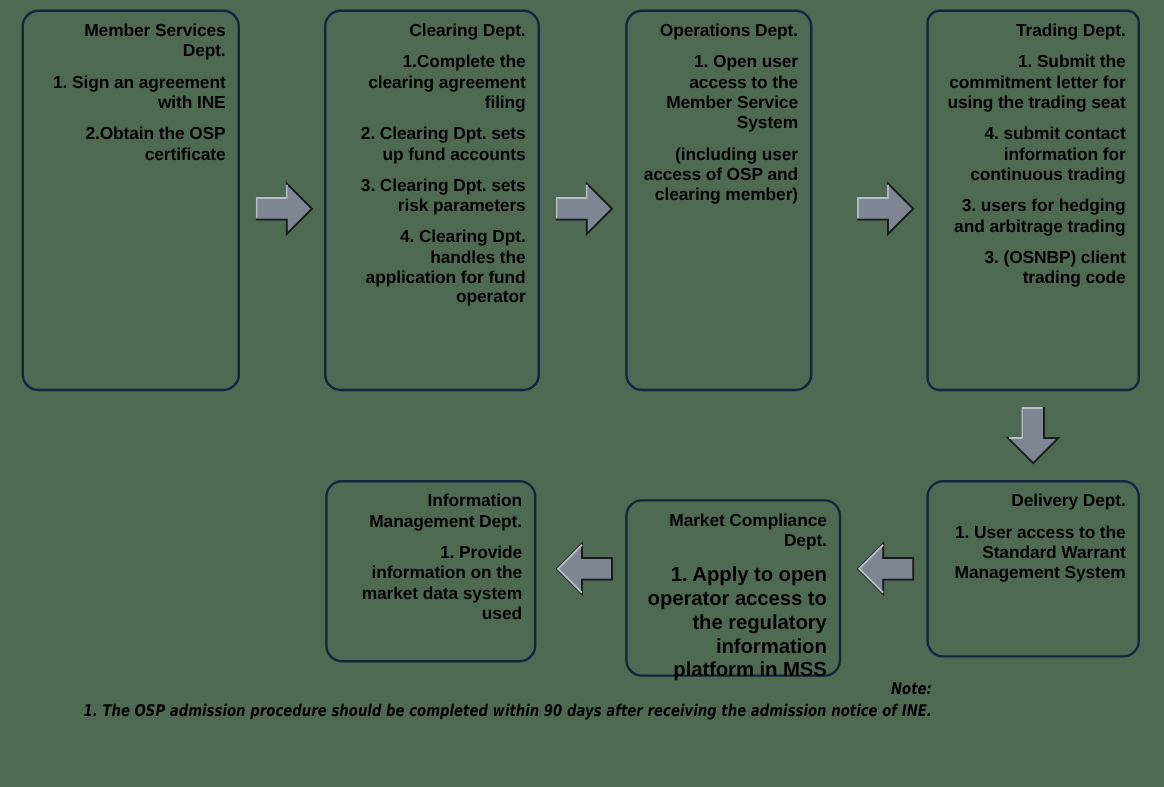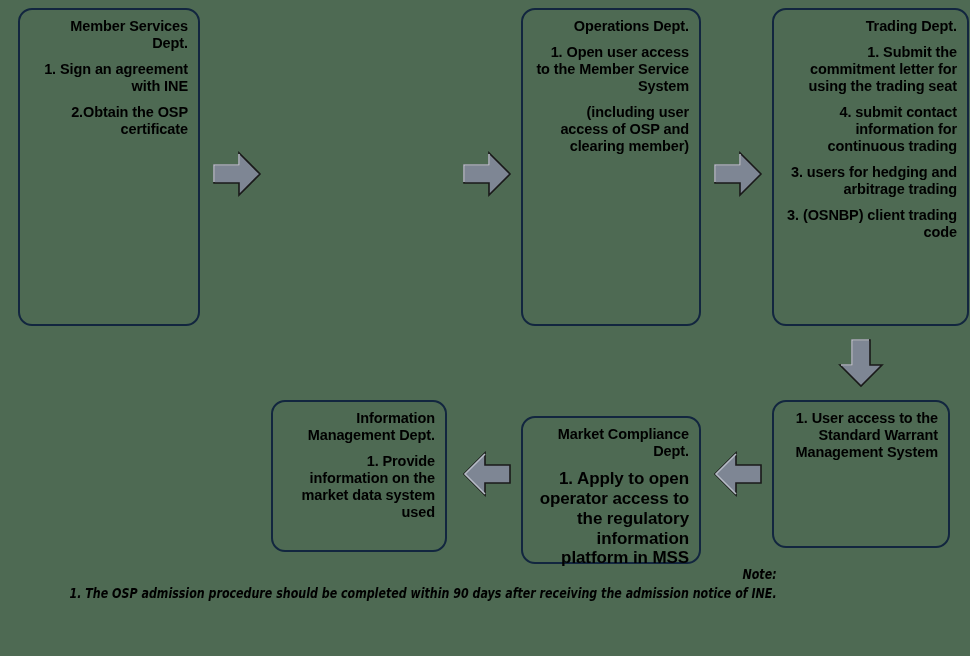--- a/index.html
+++ b/index.html
@@ -95,57 +95,65 @@
     <p class="box-item">2.Obtain the OSP certificate</p>
   </div>
 
   <div class="arrow" style="left:211px; top:148px;">
     <svg width="52" height="52" viewBox="0 0 52 52">
       <polygon points="3,17 28,17 28,5 49,26 28,47 28,35 3,35" fill="#7e8694" stroke="#1a1a1a" stroke-width="1.6" stroke-linejoin="miter"></polygon>
       <polyline points="3,34 3,17 28,17 28,6" fill="none" stroke="#b7bcc6" stroke-width="1.6"></polyline>
     </svg>
   </div>
 
+  <div class="box" style="left:270px; top:8px; width:180px; height:318px;">
+    <p class="box-title">Clearing Dept.</p>
+    <p class="box-item">1.Complete the clearing agreement filing</p>
+    <p class="box-item">2. Clearing Dpt. sets up fund accounts</p>
+    <p class="box-item">3. Clearing Dpt. sets risk parameters</p>
+    <p class="box-item">4. Clearing Dpt. handles the application for fund operator</p>
+  </div>
 
   <div class="arrow" style="left:461px; top:148px;">
     <svg width="52" height="52" viewBox="0 0 52 52">
       <polygon points="3,17 28,17 28,5 49,26 28,47 28,35 3,35" fill="#7e8694" stroke="#1a1a1a" stroke-width="1.6" stroke-linejoin="miter"></polygon>
       <polyline points="3,34 3,17 28,17 28,6" fill="none" stroke="#b7bcc6" stroke-width="1.6"></polyline>
     </svg>
   </div>
 
-  <div class="box" style="left:521px; top:8px; width:180px; height:318px;">
+  <div class="box" style="left:521px; top:8px; width:156px; height:318px;">
     <p class="box-title">Operations Dept.</p>
     <p class="box-item">1. Open user access to the Member Service System</p>
     <p class="box-item">(including user access of OSP and clearing member)</p>
   </div>
 
   <div class="arrow" style="left:712px; top:148px;">
     <svg width="52" height="52" viewBox="0 0 52 52">
       <polygon points="3,17 28,17 28,5 49,26 28,47 28,35 3,35" fill="#7e8694" stroke="#1a1a1a" stroke-width="1.6" stroke-linejoin="miter"></polygon>
       <polyline points="3,34 3,17 28,17 28,6" fill="none" stroke="#b7bcc6" stroke-width="1.6"></polyline>
     </svg>
   </div>
 
-  <div class="box" style="left:772px; top:8px; width:197px; height:318px;">
+  <div class="box" style="left:772px; top:8px; width:178px; height:318px;border-radius:11px;">
     <p class="box-title">Trading Dept.</p>
     <p class="box-item">1. Submit the commitment letter for using the trading seat</p>
     <p class="box-item">4. submit contact information for continuous trading</p>
     <p class="box-item">3. users for hedging and arbitrage trading</p>
     <p class="box-item">3. (OSNBP) client trading code</p>
   </div>
 
   <div class="arrow" style="left:835px; top:337px;">
     <svg width="52" height="52" viewBox="0 0 52 52">
       <polygon points="17,3 35,3 35,28 47,28 26,49 5,28 17,28" fill="#7e8694" stroke="#1a1a1a" stroke-width="1.6" stroke-linejoin="miter"></polygon>
       <polyline points="34,3 17,3 17,28 6,28" fill="none" stroke="#b7bcc6" stroke-width="1.6"></polyline>
     </svg>
   </div>
 
   <div class="box" style="left:772px; top:400px; width:178px; height:148px;">
+    <p class="box-title">Delivery Dept.</p>
     <p class="box-item">1. User access to the Standard Warrant Management System</p>
   </div>
 
   <div class="arrow" style="left:712px; top:448px;">
     <svg width="52" height="52" viewBox="0 0 52 52">
       <polygon points="49,17 24,17 24,5 3,26 24,47 24,35 49,35" fill="#7e8694" stroke="#1a1a1a" stroke-width="1.6" stroke-linejoin="miter"></polygon>
       <polyline points="24,6 4,26 24,46" fill="none" stroke="#b7bcc6" stroke-width="1.6"></polyline>
     </svg>
   </div>
 

